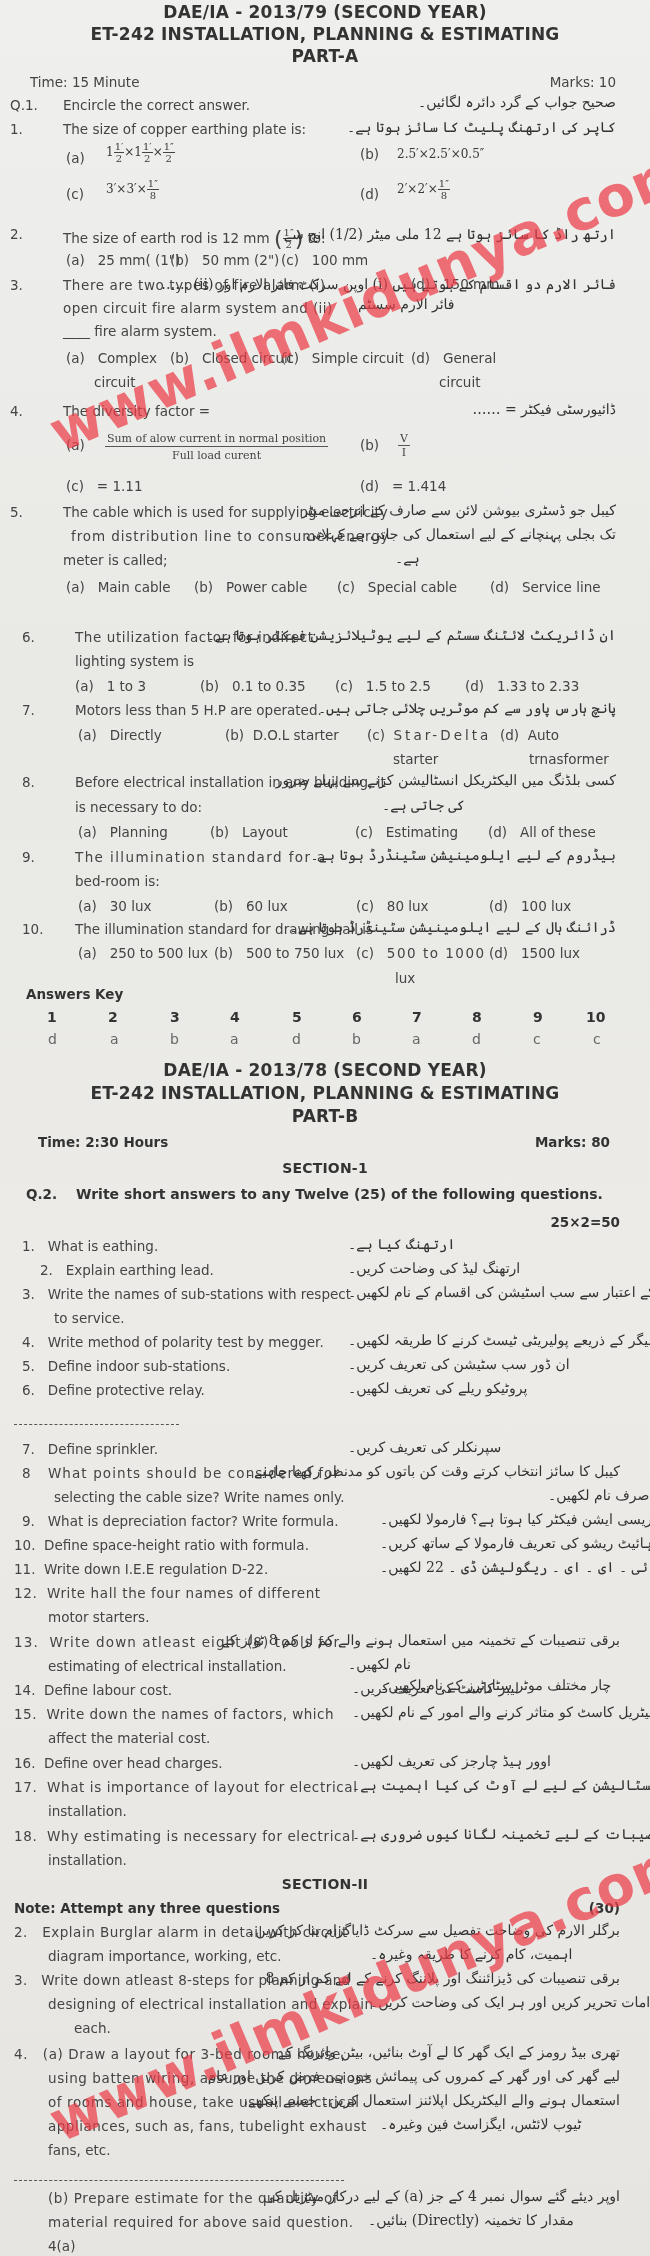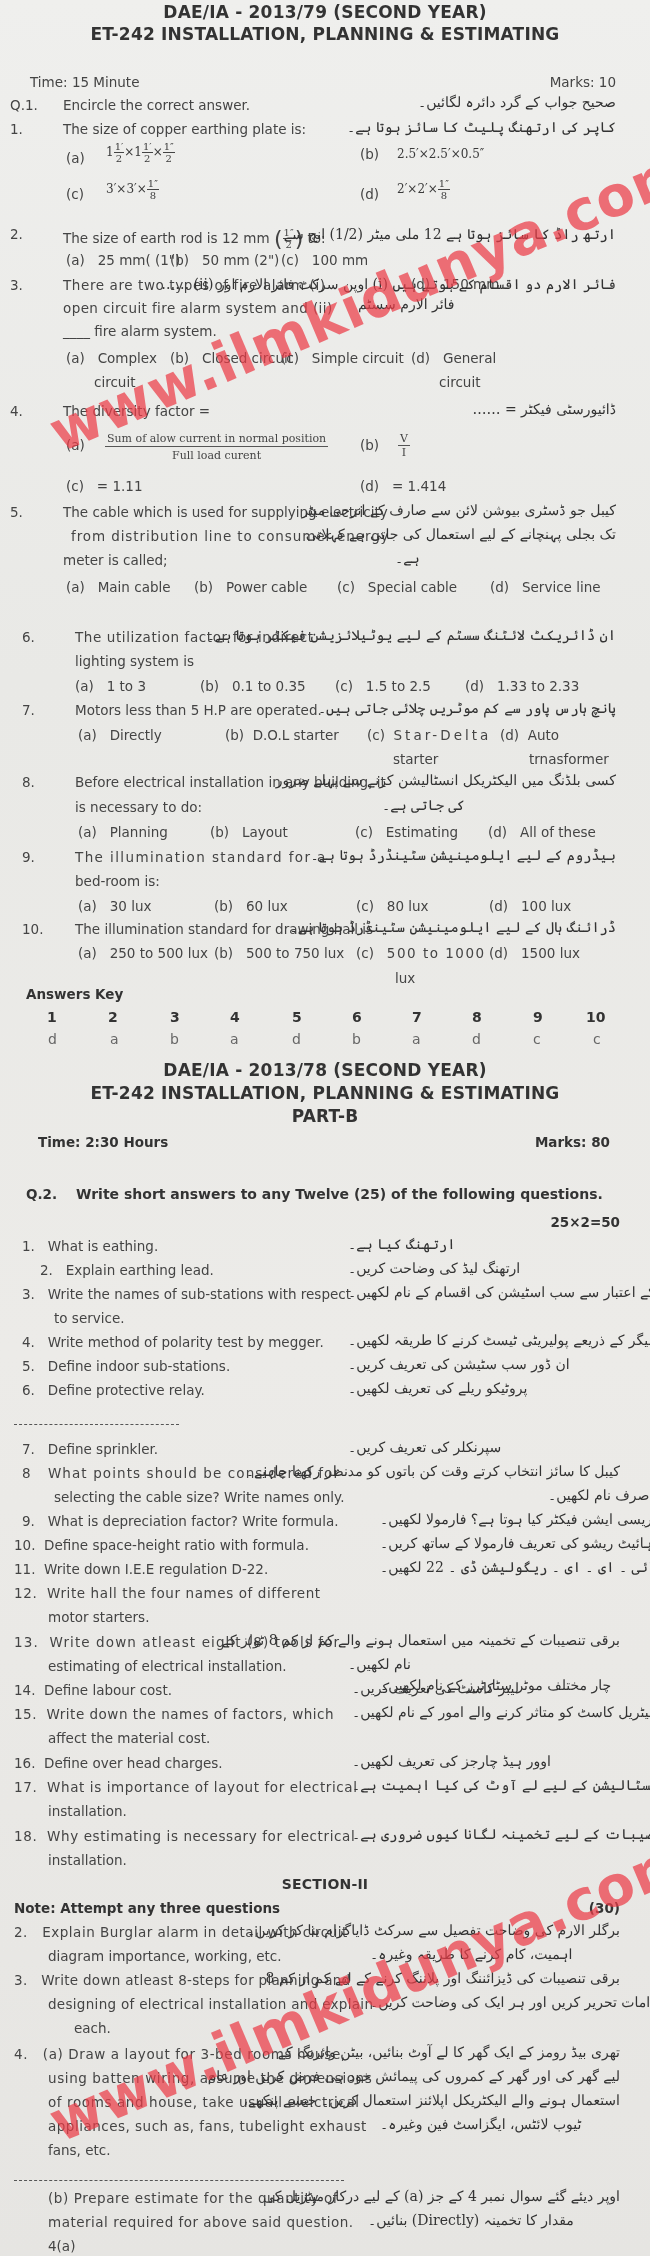--- a/index.html
+++ b/index.html
@@ -36,20 +36,21 @@
   }
   .anskey { position: absolute; font-size: 14px; }
 </style>
 </head>
 <body>
 
 <div class="page">
 
   <div class="hdr" style="top:2px;">DAE/IA - 2013/79 (SECOND YEAR)</div>
   <div class="hdr" style="top:24px;">ET-242 INSTALLATION, PLANNING &amp; ESTIMATING</div>
+  <div class="hdr" style="top:46px;">PART-A</div>
 
   <div class="t" style="left:30px; top:74px;">Time: 15 Minute</div>
   <div class="t" style="right:34px; top:74px;">Marks: 10</div>
 
   <div class="t" style="left:10px; top:97px;">Q.1.</div>
   <div class="t" style="left:63px; top:97px;">Encircle the correct answer.</div>
   <div class="ur" style="right:34px; top:94px;">صحیح جواب کے گرد دائرہ لگائیں۔</div>
 
   <div class="t" style="left:10px; top:121px;">1.</div>
   <div class="t" style="left:63px; top:121px;">The size of copper earthing plate is:</div>
@@ -203,20 +204,21 @@
     <div class="anskey" style="left:472px; top:1031px; color:#666;">d</div>
     <div class="anskey" style="left:533px; top:1031px; color:#666;">c</div>
     <div class="anskey" style="left:593px; top:1031px; color:#666;">c</div>
   </div>
 
   <div class="hdr" style="top:1060px;">DAE/IA - 2013/78 (SECOND YEAR)</div>
   <div class="hdr" style="top:1083px;">ET-242 INSTALLATION, PLANNING &amp; ESTIMATING</div>
   <div class="hdr" style="top:1106px;">PART-B</div>
   <div class="t b" style="left:38px; top:1134px;">Time: 2:30 Hours</div>
   <div class="t b" style="right:40px; top:1134px;">Marks: 80</div>
+  <div class="hdr" style="top:1160px; font-size:14px;">SECTION-1</div>
   <div class="t b" style="left:26px; top:1186px;">Q.2.</div>
   <div class="t b" style="left:76px; top:1186px; font-size:14px;">Write short answers to any Twelve (25) of the following questions.</div>
   <div class="t b" style="right:30px; top:1214px;">25×2=50</div>
 
   <div class="t" style="left:22px; top:1238px;"><span>1.</span>&nbsp;&nbsp; <span>What is eathing.</span></div>
   <div class="ur" style="left:348px; top:1236px;">ارتھنگ کیا ہے۔</div>
   <div class="t" style="left:40px; top:1262px;"><span>2.</span>&nbsp;&nbsp; <span>Explain earthing lead.</span></div>
   <div class="ur" style="left:348px; top:1260px;">ارتھنگ لیڈ کی وضاحت کریں۔</div>
   <div class="t" style="left:22px; top:1286px;"><span>3.</span>&nbsp;&nbsp; <span>Write the names of sub-stations with respect</span></div>
   <div class="t" style="left:54px; top:1310px;">to service.</div>

